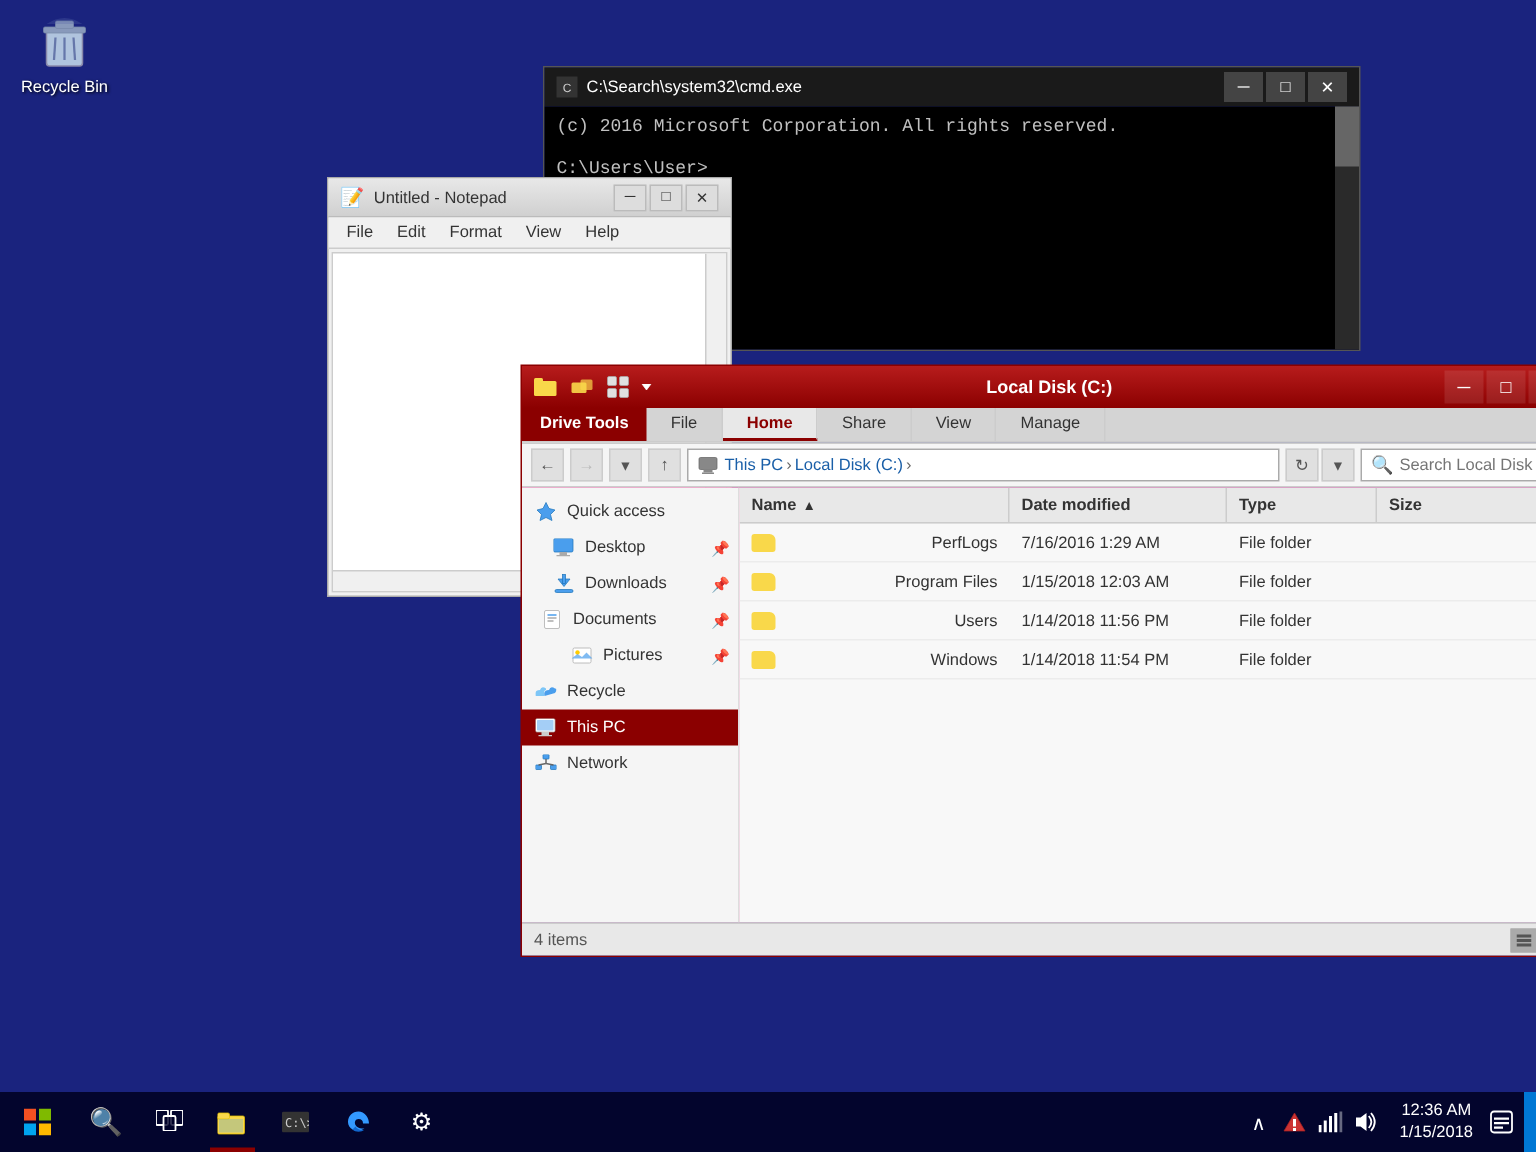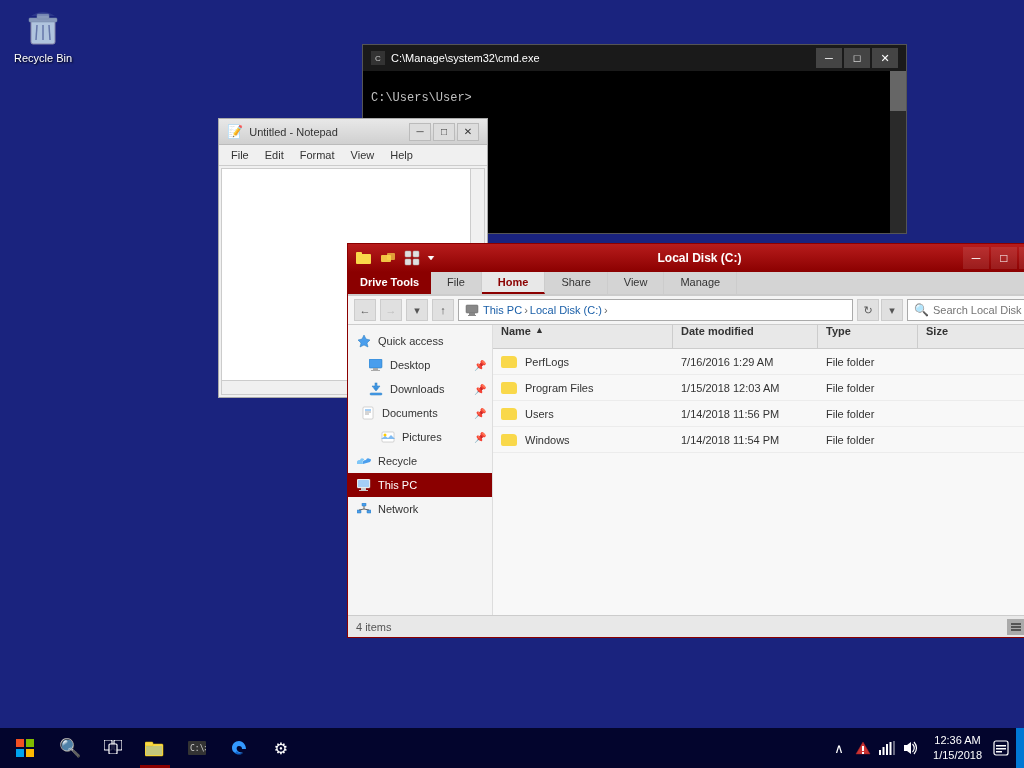--- a/index.html
+++ b/index.html
@@ -409,20 +409,21 @@
       align-items: center;
     }
     .col-header {
       padding: 0 8px;
       font-size: 11px;
       color: #333;
       font-weight: 600;
       border-right: 1px solid #ccc;
       height: 100%;
       display: flex;
+      align-items: center;
       cursor: pointer;
     }
     .col-name { width: 180px; }
     .col-date { width: 145px; }
     .col-type { width: 100px; }
     .col-size { flex: 1; }
 
     .file-row {
       display: flex;
       align-items: center;
@@ -435,21 +436,22 @@
       font-size: 11px;
       color: #333;
       overflow: hidden;
       text-overflow: ellipsis;
       white-space: nowrap;
     }
     .file-cell.name {
       width: 180px;
       display: flex;
       align-items: center;
-      gap: 8px;
+      gap: 21px;
+      justify-content: space-between;
     }
     .folder-icon-sm {
       width: 16px;
       height: 12px;
       background: #f9d84a;
       border-radius: 2px 4px 2px 2px;
       position: relative;
       flex-shrink: 0;
     }
     .folder-icon-sm::before {
@@ -608,29 +610,30 @@
         <path d="M8 8 Q20 0 32 8" fill="#5566aa" opacity="0.3"></path>
       </svg>
     </div>
     <span class="icon-label">Recycle Bin</span>
   </div>
 
   <div class="cmd-window">
     <div class="cmd-titlebar">
       <div class="cmd-titlebar-left">
         <div class="cmd-titlebar-icon">C</div>
-        <span>C:\Manage\system32\cmd.exe</span>
+        <span>C:\Search\system32\cmd.exe</span>
       </div>
       <div class="window-controls">
         <button class="win-btn">─</button>
         <button class="win-btn">□</button>
         <button class="win-btn close">✕</button>
       </div>
     </div>
     <div class="cmd-body">
+      <span>(c) 2016 Microsoft Corporation. All rights reserved.</span>
       <span>&nbsp;</span>
       <span>C:\Users\User&gt;</span>
     </div>
     <div class="cmd-scrollbar">
       <div class="cmd-scrollbar-thumb"></div>
     </div>
   </div>
 
   <div class="notepad-window">
     <div class="notepad-titlebar">

